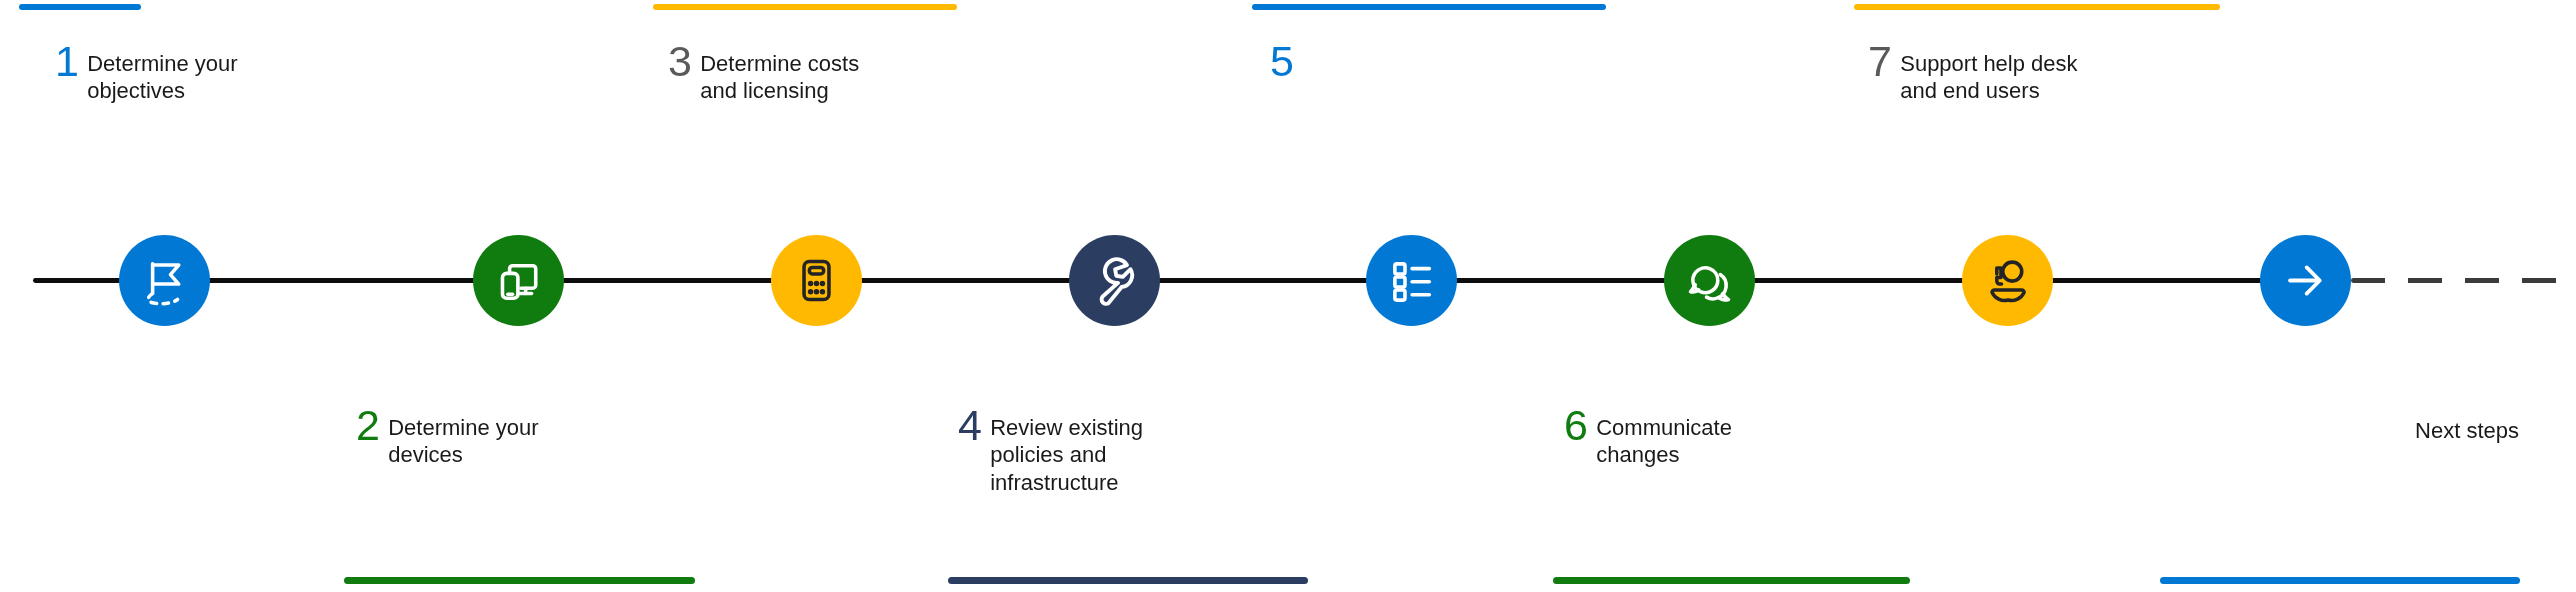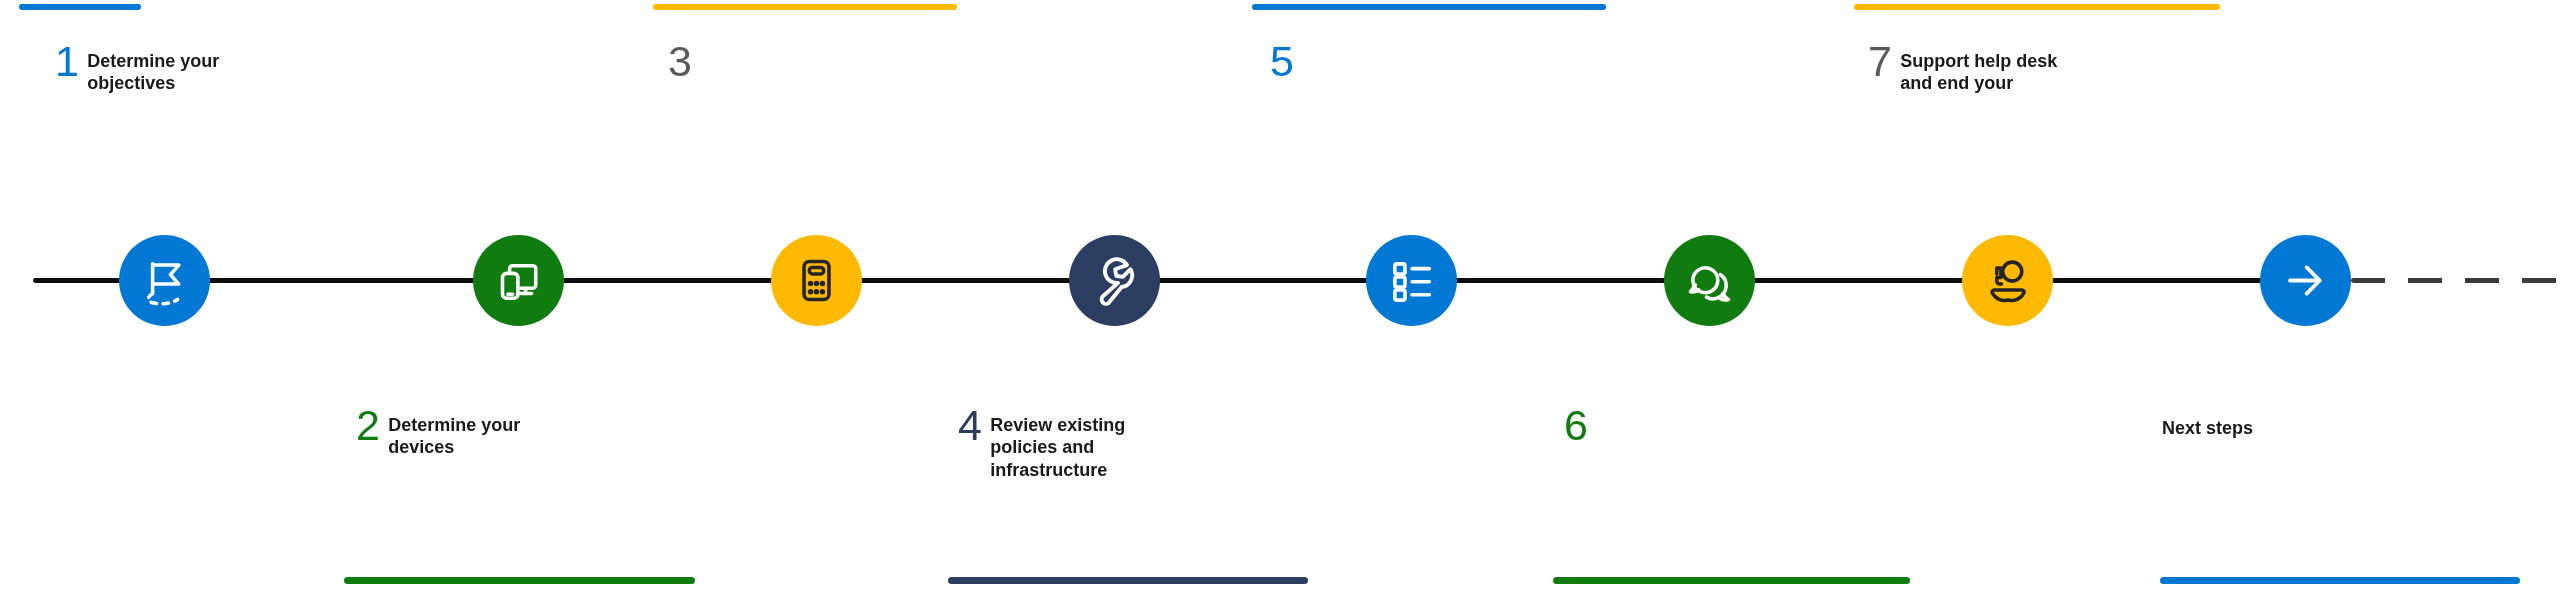--- a/index.html
+++ b/index.html
@@ -63,30 +63,30 @@
   }
   .label .num {
     font-size: 43px;
     line-height: 0.92;
     font-weight: 400;
     margin-right: 8.3px;
     margin-top: -3.6px;
     flex: 0 0 auto;
   }
   .label .txt {
-    font-size: 18px;
+    font-size: 22px;
     line-height: 1.26;
     color: #1a1a1a;
-    font-weight: 700;
+    font-weight: 400;
     white-space: pre-line;
     padding-top: 3.6px;
   }
   .label.centered {
     display: block;
-    text-align: left;
+    text-align: right;
   }
   .label.centered .txt {
     padding-top: 0;
   }
 
   
   .rule {
     position: absolute;
     height: 6.6px;
     border-radius: 3.6px;
@@ -111,47 +111,51 @@
   <div class="rule" style="left: 2160px; top: 577px; width: 360px; background: rgb(0, 120, 212);"></div>
 
   <div class="label" style="left:55px; top:46px; width:274px;">
     <span class="num" style="color: rgb(0, 120, 212);">1</span>
     <span class="txt">Determine your
 objectives</span>
   </div>
 
   <div class="label" style="left:668px; top:46px; width:298px;">
     <span class="num" style="color: rgb(90, 90, 90);">3</span>
+    <span class="txt">Determine costs
+and licensing</span>
   </div>
 
   <div class="label" style="left:1270px; top:46px; width:280px;">
     <span class="num" style="color: rgb(0, 120, 212);">5</span>
   </div>
 
   <div class="label" style="left:1868px; top:46px; width:310px;">
     <span class="num" style="color: rgb(90, 90, 90);">7</span>
     <span class="txt">Support help desk
-and end your</span>
+and end users</span>
   </div>
 
   <div class="label" style="left:356px; top:410px; width:280px;">
     <span class="num" style="color: rgb(16, 124, 16);">2</span>
     <span class="txt">Determine your
 devices</span>
   </div>
 
   <div class="label" style="left:958px; top:410px; width:298px;">
     <span class="num" style="color: rgb(43, 62, 98);">4</span>
     <span class="txt">Review existing
 policies and
 infrastructure</span>
   </div>
 
   <div class="label" style="left:1564px; top:410px; width:286px;">
     <span class="num" style="color: rgb(16, 124, 16);">6</span>
+    <span class="txt">Communicate
+changes</span>
   </div>
 
   <div class="label centered" style="left:2162px; top:417px; width:357px;">
     <span class="txt">Next steps</span>
   </div>
 
   <div class="node" style="left: 119px; background: rgb(0, 120, 212);">
     <svg width="57" height="57" viewBox="0 0 96 96">
       <g fill="none" stroke="#FFFFFF" stroke-width="6" stroke-linecap="round" stroke-linejoin="round">
         <path d="M28 22 L72 22 L58 38 L72 54 L28 54"></path>

